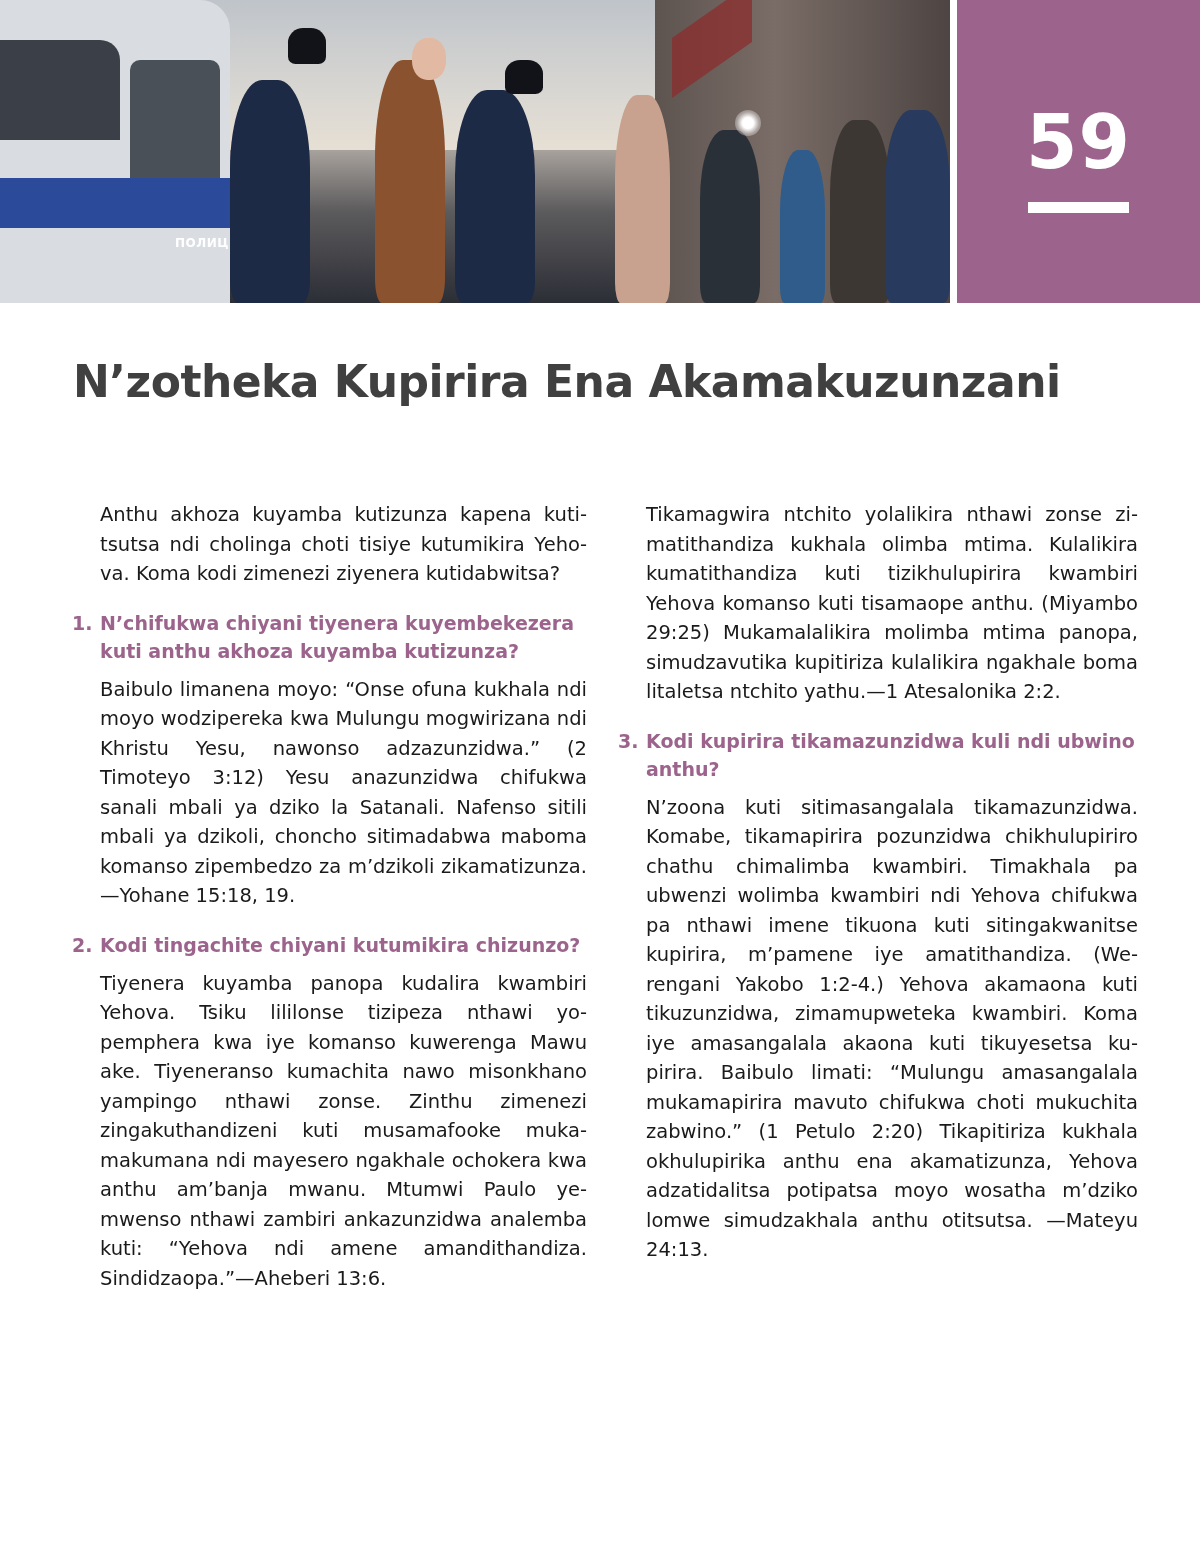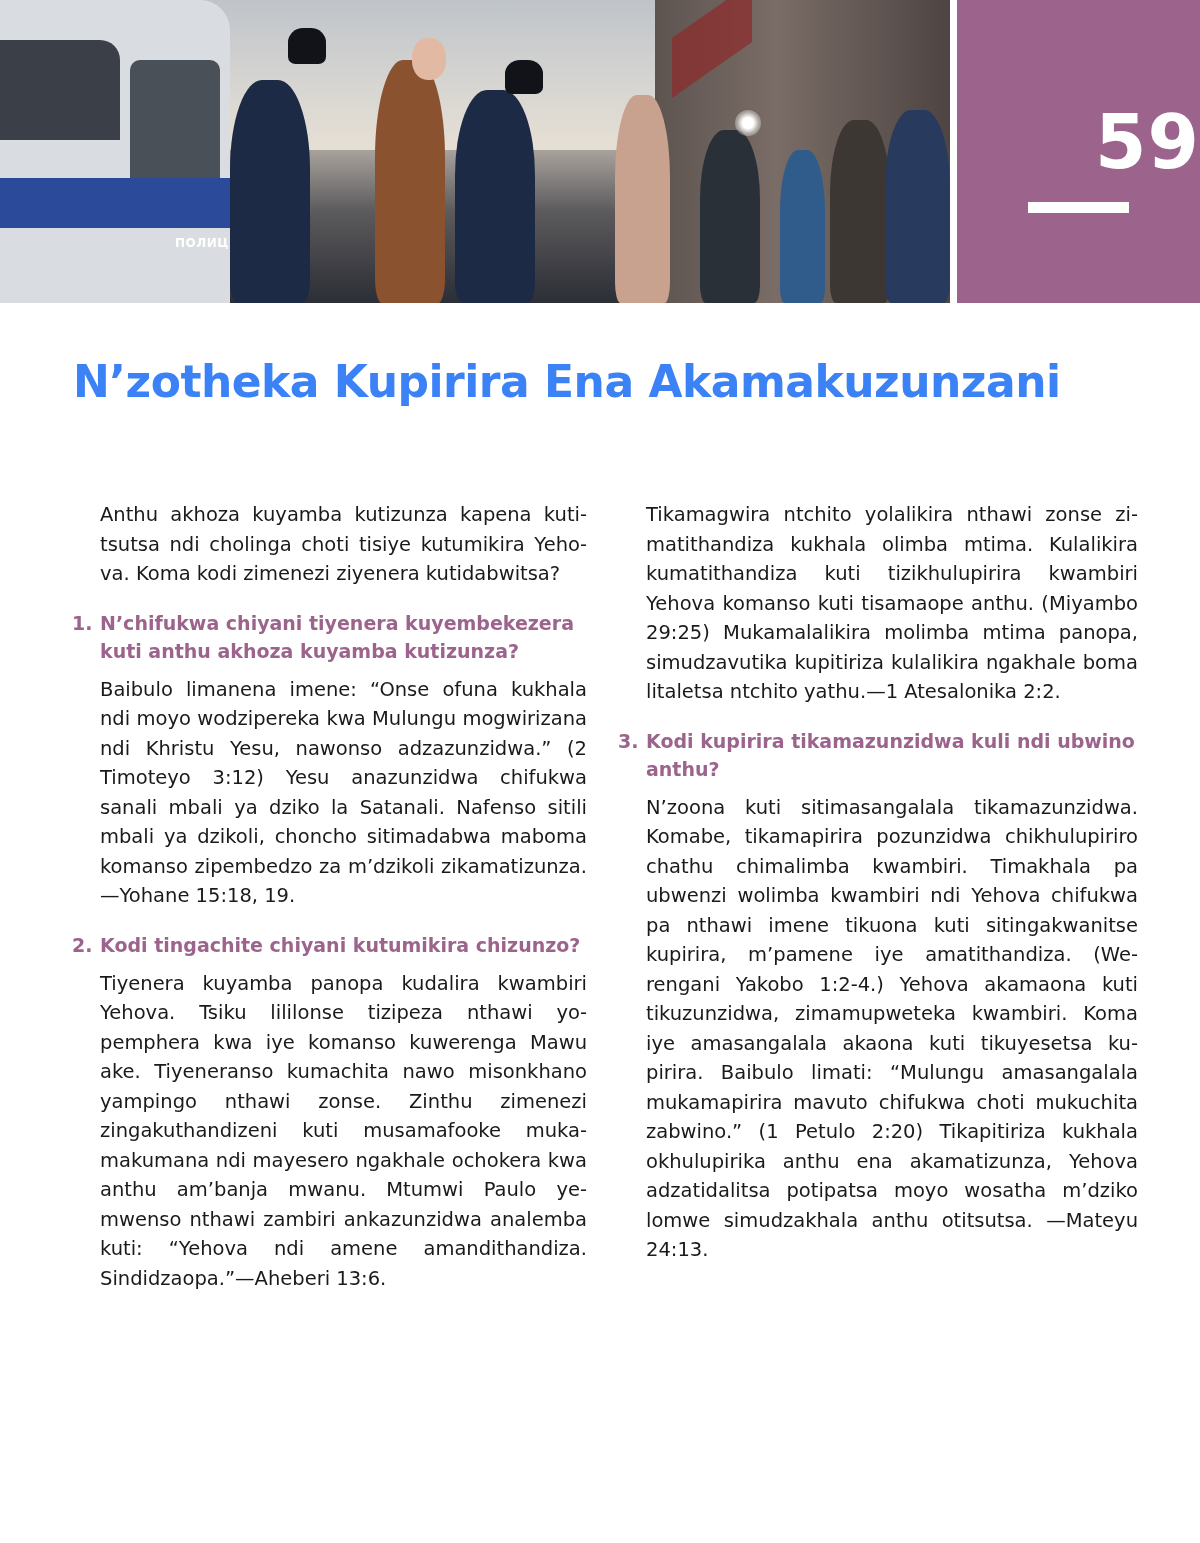--- a/index.html
+++ b/index.html
@@ -33,32 +33,32 @@
     .hero .h3 { left:505px; top:60px; width:38px; height:34px; }
     .hero .face { position:absolute; background:#e2b9a2; border-radius:45%; }
     .hero .f2 { left:412px; top:38px; width:34px; height:42px; }
     .hero .flash { position:absolute; left:735px; top:110px; width:26px; height:26px; border-radius:50%;
       background: radial-gradient(circle,#ffffff 0%,#ffffff 30%,rgba(255,255,255,0.4) 60%,rgba(255,255,255,0) 100%); }
 
     .badge {
       position: absolute; left: 957px; top: 0; width: 243px; height: 303px; background: #9c648c;
     }
     .badge-number {
-      position: absolute; left: 0; right: 0; top: 97px; text-align: right;
+      position: absolute; left: 0; right: 0; top: 97px; text-align: center;
       color: #ffffff; font-family: "DejaVu Sans", "Liberation Sans", sans-serif; font-weight: bold;
       font-size: 74px; line-height: 90px; letter-spacing: 1px;
     }
     .badge-underline {
       position: absolute; left: 71px; top: 202px; width: 101px; height: 11px; background: #ffffff;
     }
 
     .page-title {
       position: absolute; left: 73px; top: 352px;
       font-family: "DejaVu Sans", "Liberation Sans", sans-serif; font-weight: bold;
-      font-size: 44px; line-height: 60px; color: #3b82f6; letter-spacing: -0.5px;
+      font-size: 44px; line-height: 60px; color: #404040; letter-spacing: -0.5px;
       white-space: nowrap;
     }
 
     .col { position: absolute; top: 477px; width: 490px; margin-top: 23px; }
     .col-left { left: 72px; width: 515px; }
     .col-right { left: 618px; width: 520px; }
 
     .para {
       font-family: "DejaVu Sans", "Liberation Sans", sans-serif;
       font-size: 19.5px; line-height: 29.5px; color: #1a1a1a; text-align: justify;
@@ -110,21 +110,21 @@
 <h1 class="page-title">N’zotheka Kupirira Ena Akamakuzunzani</h1>
 
 <div class="col col-left">
   <p class="para">Anthu akhoza kuyamba kutizunza kapena kuti­tsutsa ndi cholinga choti tisiye kutumikira Yeho­va. Koma kodi zimenezi ziyenera kutidabwitsa?</p>
 
   <div class="question">
     <span class="num">1.</span>
     <span class="qtext">N’chifukwa chiyani tiyenera kuyembekezera kuti anthu akhoza kuyamba kutizunza?</span>
   </div>
   <p class="para">
-    <span>Baibulo limanena imene: </span><span class="q">“Onse ofuna kukhala ndi moyo wodzipereka kwa Mulungu mogwiriza­na ndi Khristu Yesu, nawonso adzazunzidwa.”</span><span> (2 Timoteyo 3:12) Yesu anazunzidwa chifukwa sanali mbali ya dziko la Satanali. Nafenso sitili mbali ya dzikoli, choncho sitimadabwa maboma komanso zipembedzo za m’dzikoli zikamatizu­nza.—Yohane 15:18, 19.</span>
+    <span>Baibulo limanena moyo: </span><span class="q">“Onse ofuna kukhala ndi moyo wodzipereka kwa Mulungu mogwiriza­na ndi Khristu Yesu, nawonso adzazunzidwa.”</span><span> (2 Timoteyo 3:12) Yesu anazunzidwa chifukwa sanali mbali ya dziko la Satanali. Nafenso sitili mbali ya dzikoli, choncho sitimadabwa maboma komanso zipembedzo za m’dzikoli zikamatizu­nza.—Yohane 15:18, 19.</span>
   </p>
 
   <div class="question">
     <span class="num">2.</span>
     <span class="qtext">Kodi tingachite chiyani kutumikira chizunzo?</span>
   </div>
   <p class="para">
     <span>Tiyenera kuyamba panopa kudalira kwambi­ri Yehova. Tsiku lililonse tizipeza nthawi yo­pemphera kwa iye komanso kuwerenga Mawu ake. Tiyeneranso kumachita nawo misonkha­no yampingo nthawi zonse. Zinthu zimene­zi zingakuthandizeni kuti musamafooke muka­makumana ndi mayesero ngakhale ochokera kwa anthu am’banja mwanu. Mtumwi Paulo ye­mwenso nthawi zambiri ankazunzidwa anale­mba kuti: </span><span class="q">“Yehova ndi amene amandithandiza. Sindidzaopa.”</span><span>—Aheberi 13:6.</span>
   </p>
 </div>

